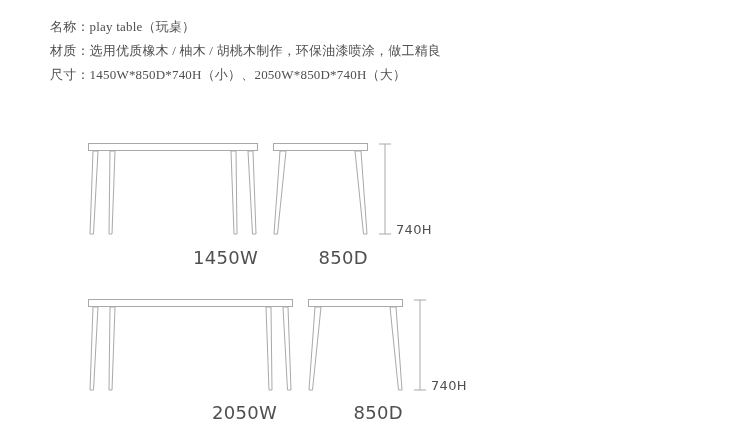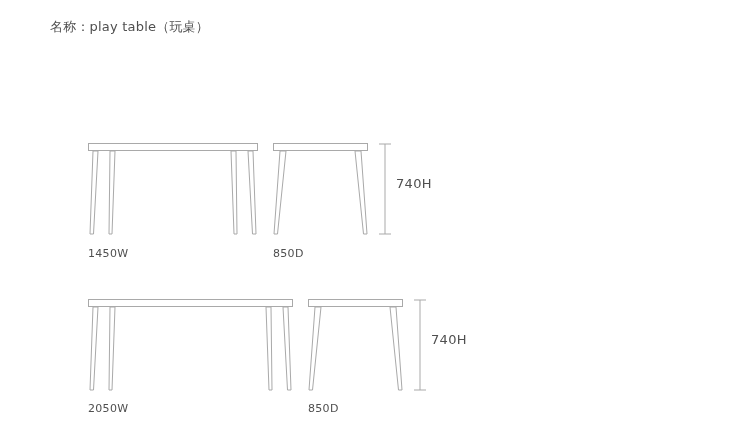--- a/index.html
+++ b/index.html
@@ -8,39 +8,41 @@
     background: #ffffff;
     font-family: "DejaVu Sans", "Liberation Sans", sans-serif;
     color: #4f4f4f;
     position: relative;
     overflow: hidden;
   }
   .specs {
     position: absolute; left: 50px; top: 15px;
     font-size: 13px; line-height: 24px;
   }
-  .spec-line { white-space: nowrap; letter-spacing: 0.2px; }
+  .spec-line { white-space: nowrap; letter-spacing: 0.2px; font-family: Liberation Serif, serif; }
   .drawing { position: absolute; }
   .drawing svg { display: block; }
   .stroke { stroke: #a9a9a9; fill: none; stroke-width: 1; }
   .size-label {
-    position: absolute; font-size: 11px; text-align: left;
+    position: absolute; font-size: 18px; text-align: right;
     color: #4f4f4f; letter-spacing: 0.3px;
   }
   .dim-label {
-    position: absolute; font-size: 13px; color: #4f4f4f; letter-spacing: 0.3px;
+    position: absolute; font-size: 13px; color: #4f4f4f; letter-spacing: 0.3px; margin-top: 46px;
   }
 </style>
 </head>
 <body>
 
 <div>
 
   <div class="specs">
     <div class="spec-line"><span>名称：</span><span>play table（玩桌）</span></div>
+    <div class="spec-line"><span>材质：</span><span>选用优质橡木 / 柚木 / 胡桃木制作，环保油漆喷涂，做工精良</span></div>
+    <div class="spec-line"><span>尺寸：</span><span>1450W*850D*740H（小）、2050W*850D*740H（大）</span></div>
   </div>
 
   <div class="drawing" style="left:88px; top:143px;">
     <svg width="170" height="92" viewBox="0 0 170 92">
       <rect class="stroke" x="0.5" y="0.5" width="169" height="7"></rect>
       <path class="stroke" d="M5,8 L2,91 L5.5,91 L10,8 Z"></path>
       <path class="stroke" d="M22,8 L21,91 L24,91 L27,8 Z"></path>
       <path class="stroke" d="M143,8 L146,91 L149,91 L148,8 Z"></path>
       <path class="stroke" d="M160,8 L164.5,91 L168,91 L165,8 Z"></path>
     </svg>
@@ -86,16 +88,16 @@
 
   <div class="drawing" style="left:413px; top:299px;">
     <svg width="14" height="92" viewBox="0 0 14 92">
       <path class="stroke" d="M1,1 L13,1"></path>
       <path class="stroke" d="M7,1 L7,91"></path>
       <path class="stroke" d="M1,91 L13,91"></path>
     </svg>
   </div>
   <div class="dim-label" style="left:431px; top:332px;">740H</div>
 
-  <div class="size-label" style="left:88px; top:402px; width:205px;">2050W</div>
+  <div class="size-label" style="left:72px; top:402px; width:205px;">2050W</div>
   <div class="size-label" style="left:308px; top:402px; width:95px;">850D</div>
 
 </div>
 
 </body></html>

